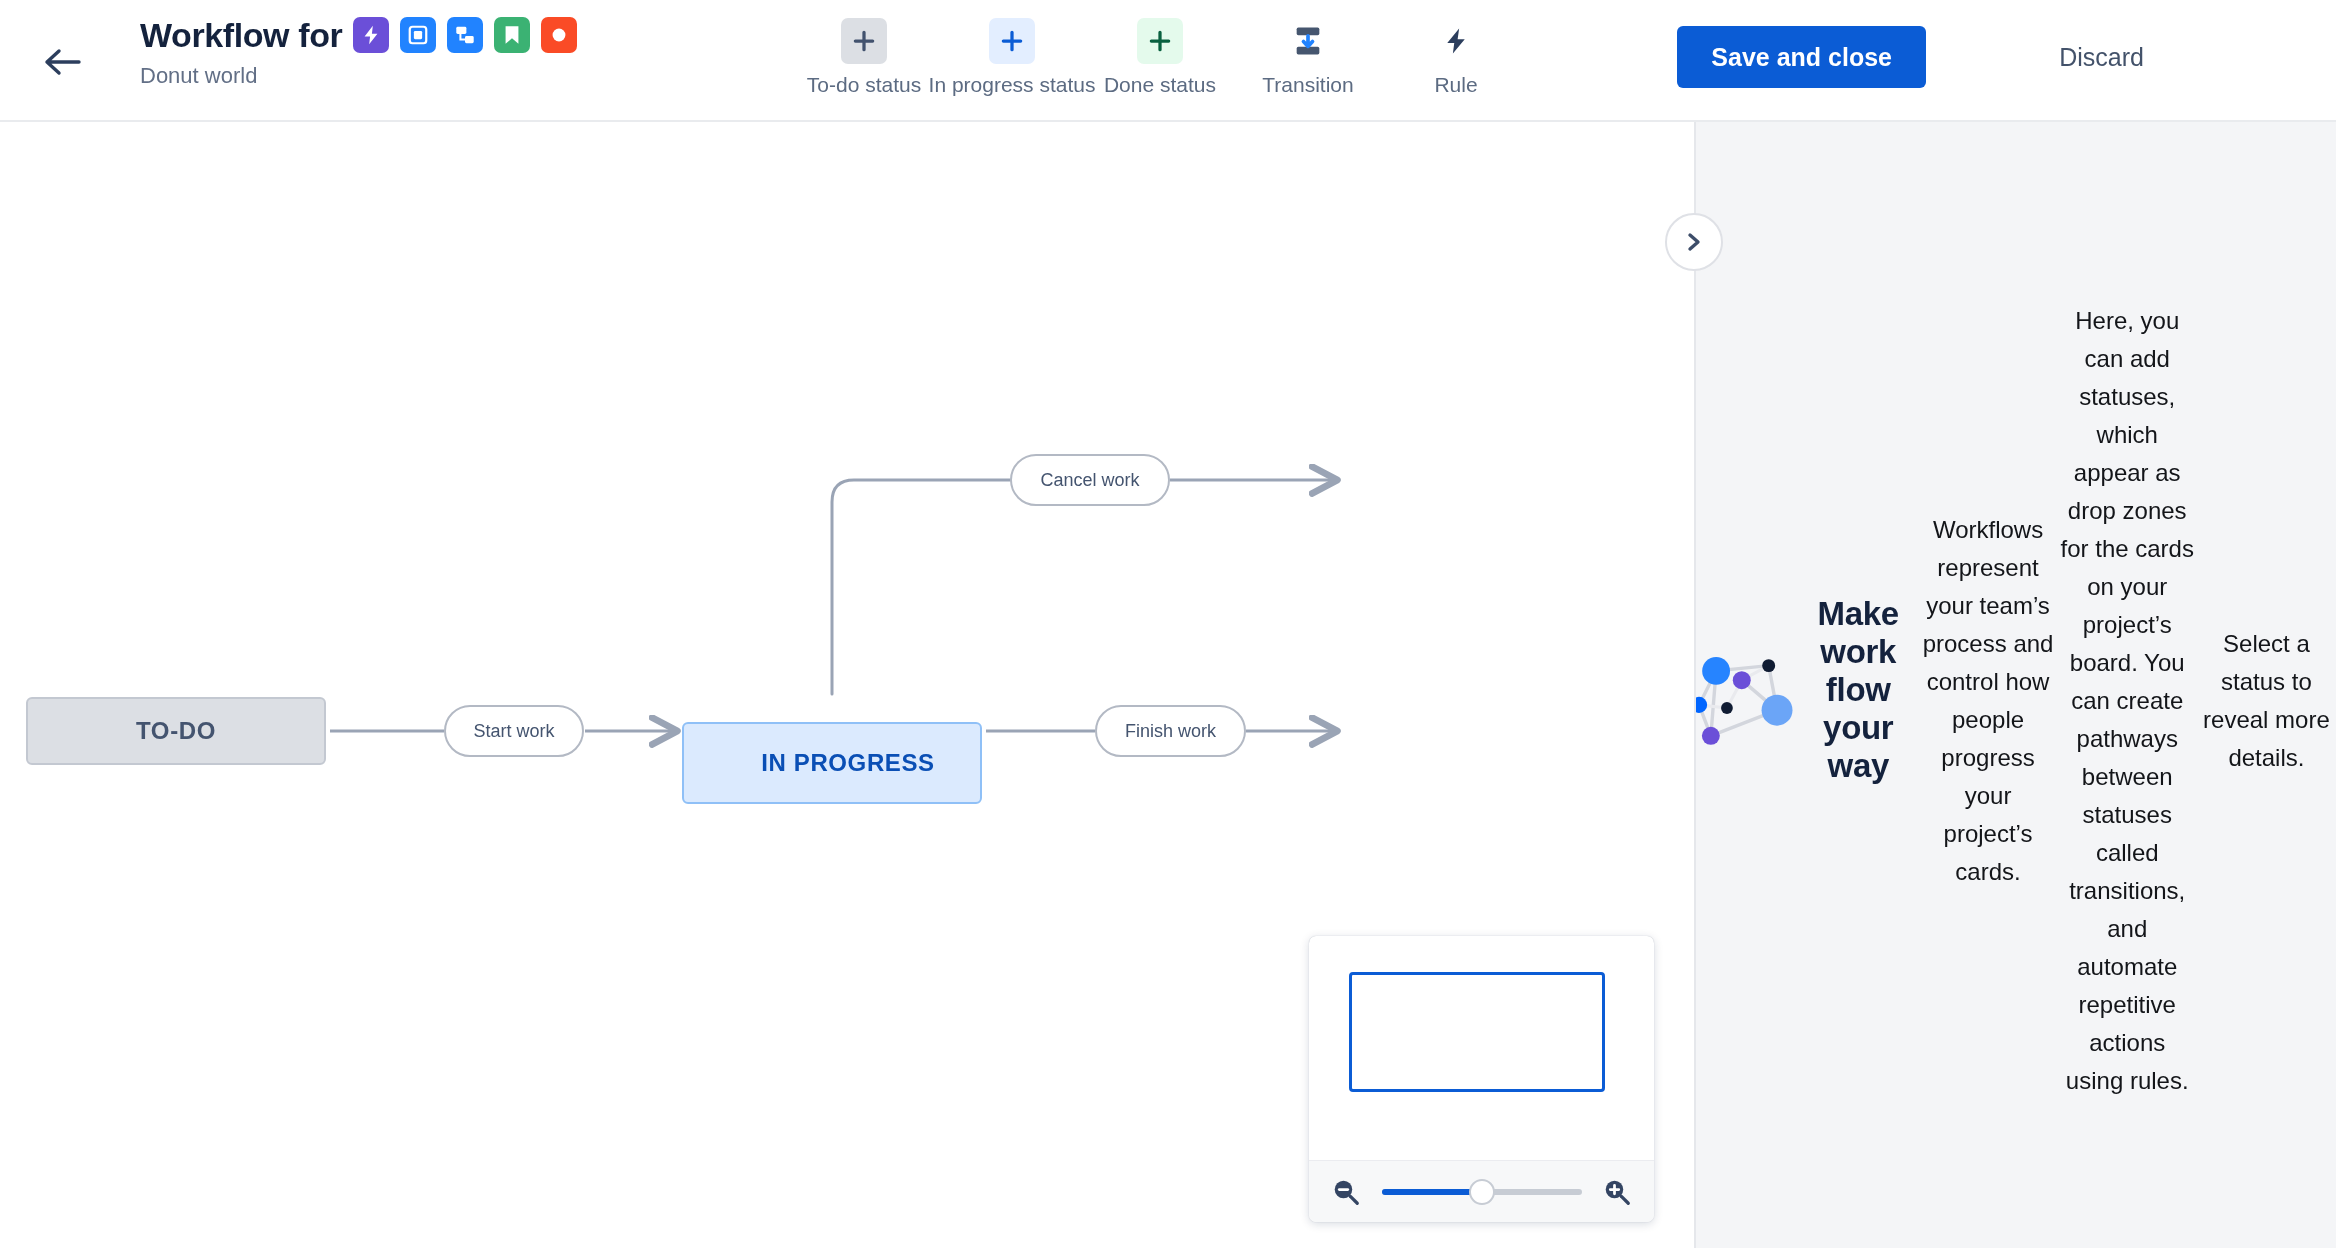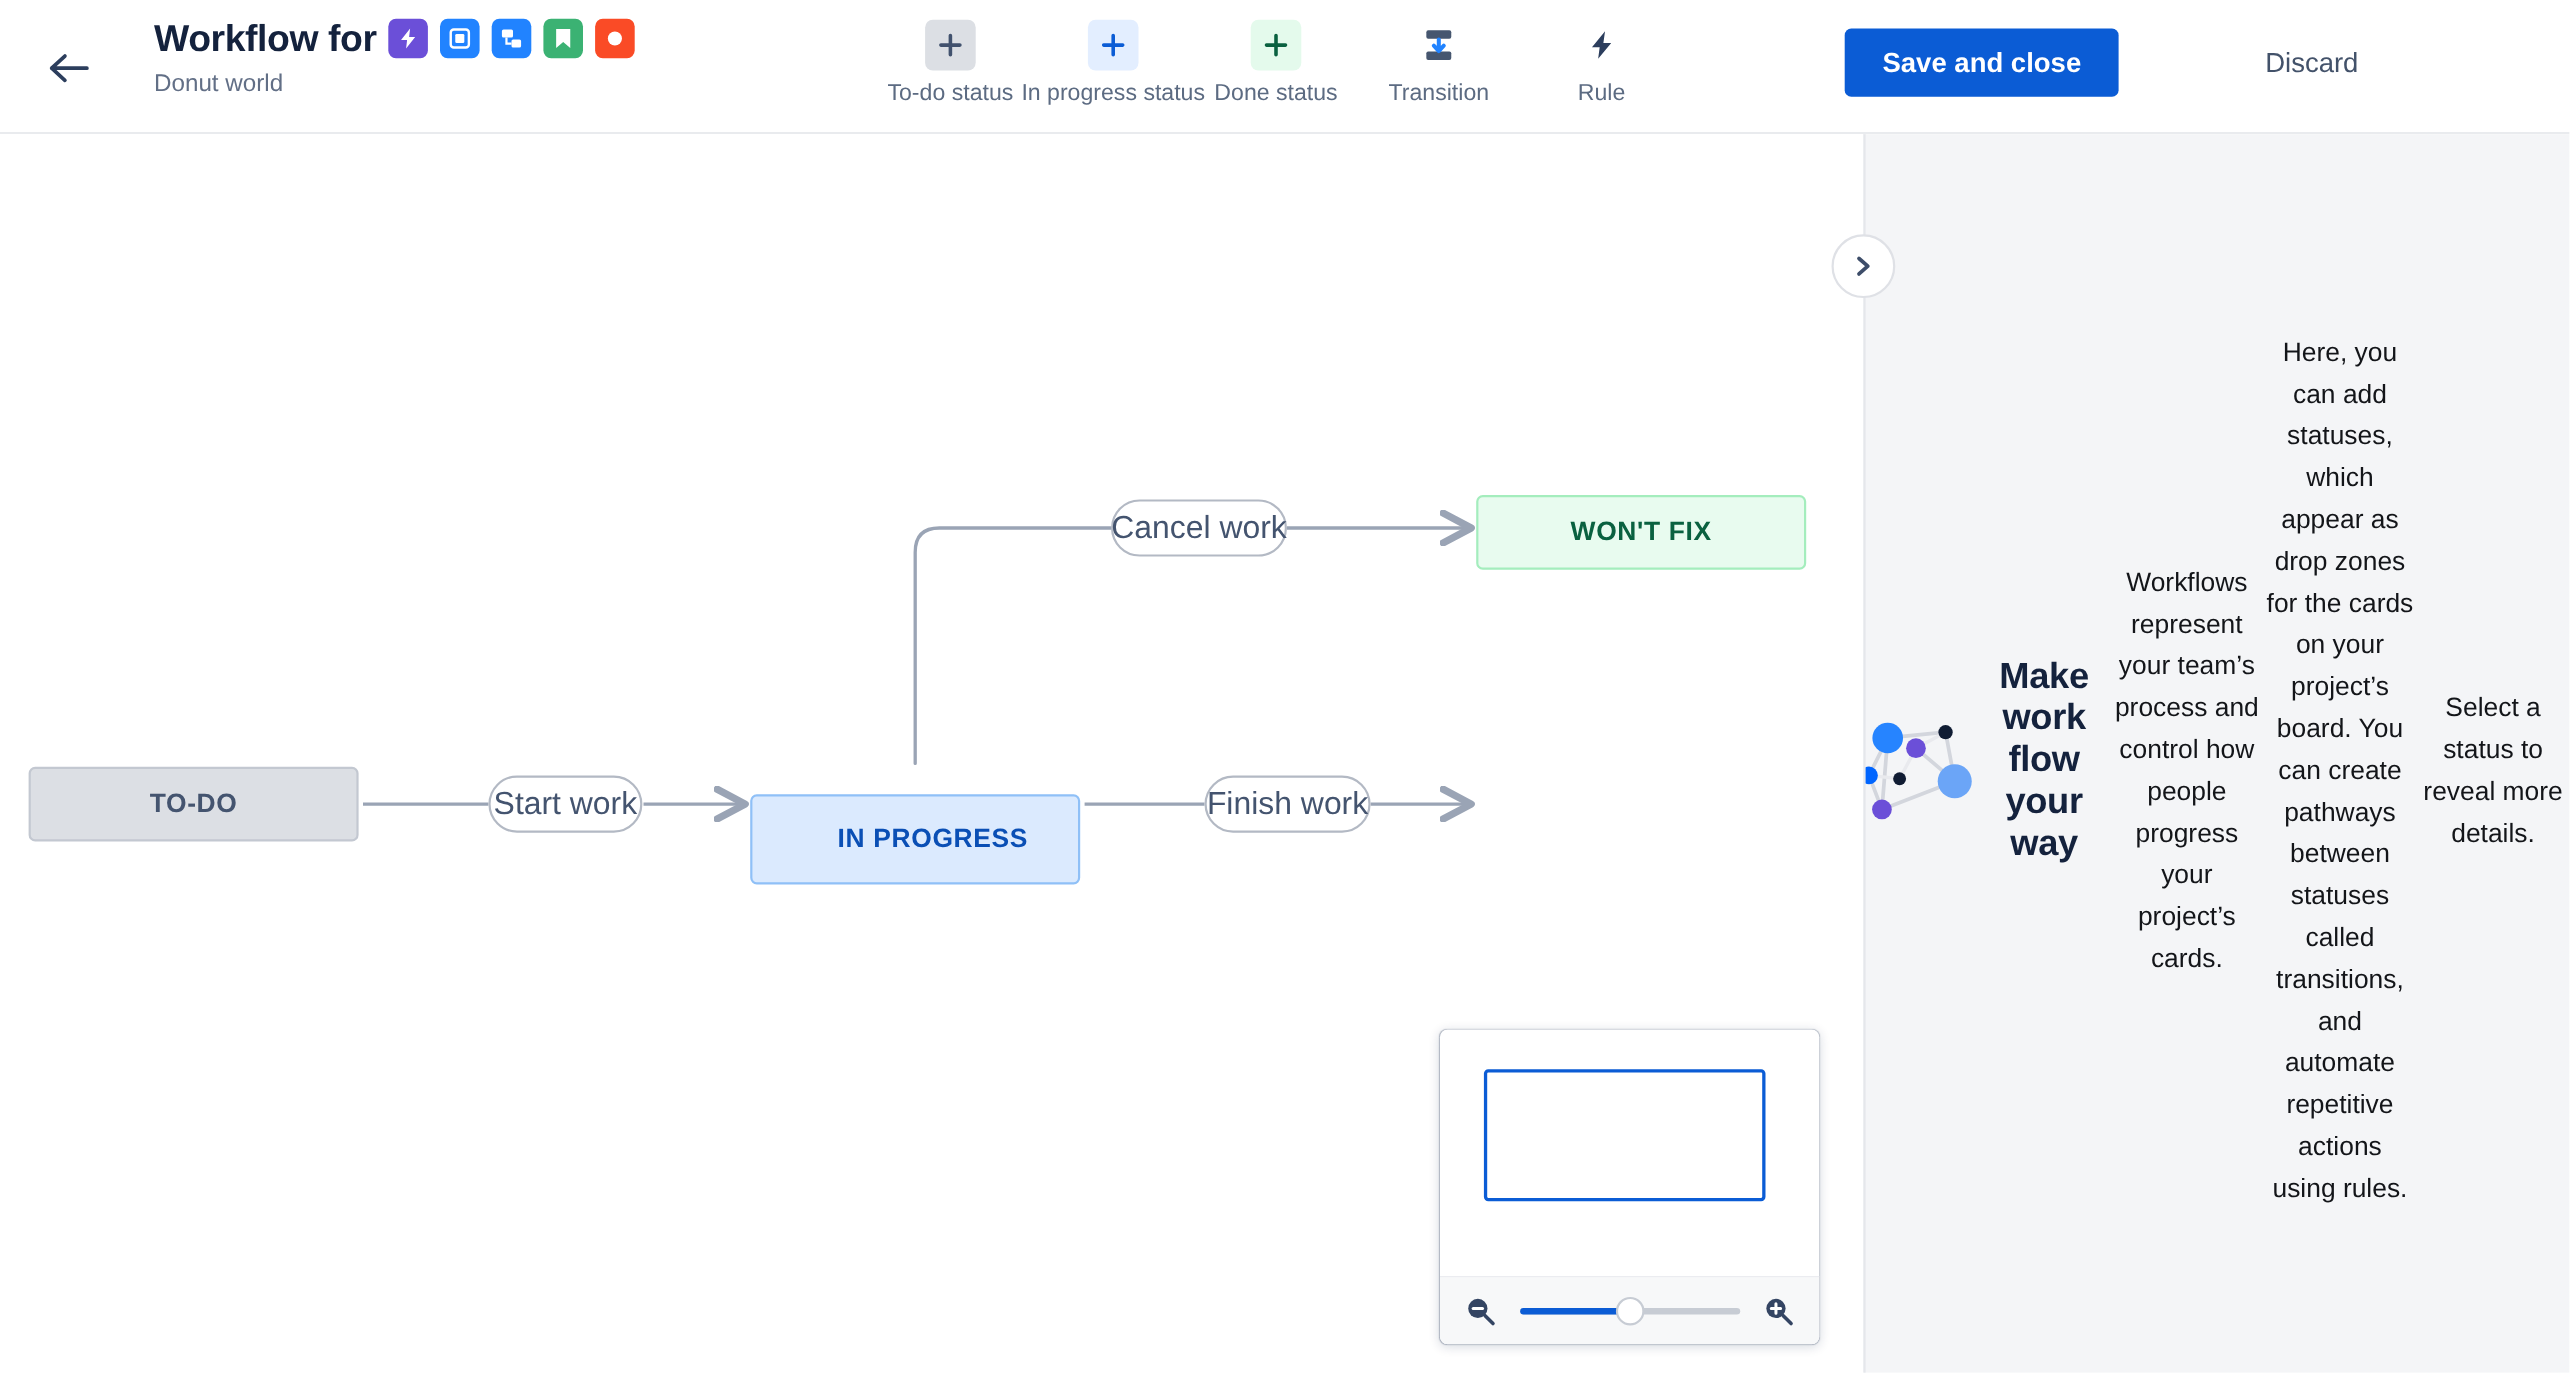--- a/index.html
+++ b/index.html
@@ -106,21 +106,21 @@
   }
   .node-done {
     background: #e8fbef; border: 2px solid #a4edbd; color: #0a6140;
   }
 
   .pill {
     position: absolute;
     background: #ffffff; border: 2px solid #b3b9c4;
     border-radius: 28px;
     display: flex; align-items: center; justify-content: center;
-    font-size: 29px; color: #44546f; cursor: pointer;
+    font-size: 18px; color: #44546f; cursor: pointer;
     padding: 0 16px; white-space: nowrap;
   }
 
   
   #collapse-btn {
     position: absolute; left: 1665px; top: 213px;
     width: 58px; height: 58px; border-radius: 50%;
     background: #ffffff; border: 2px solid #dfe1e6;
     display: flex; align-items: center; justify-content: center;
     cursor: pointer; z-index: 30;
@@ -308,23 +308,20 @@
 
     <div class="node node-todo" style="left:26px; top:575px; width:300px; height:68px;">
       <span>TO-DO</span>
     </div>
 
     <div class="node node-prog" style="left:682px; top:600px; width:300px; height:82px;padding-left:32px;">
       <span>IN PROGRESS</span>
     </div>
 
 
-    <div class="node node-done" style="left:1342px; top:328px; width:300px; height:68px;">
-      <span>WON'T FIX</span>
-    </div>
 
     <div class="pill" style="left:444px; top:583px; width:140px; height:52px;">
       <span>Start work</span>
     </div>
 
     <div class="pill" style="left:1095px; top:583px; width:151px; height:52px;">
       <span>Finish work</span>
     </div>
 
     <div class="pill" style="left:1010px; top:332px; width:160px; height:52px;">

